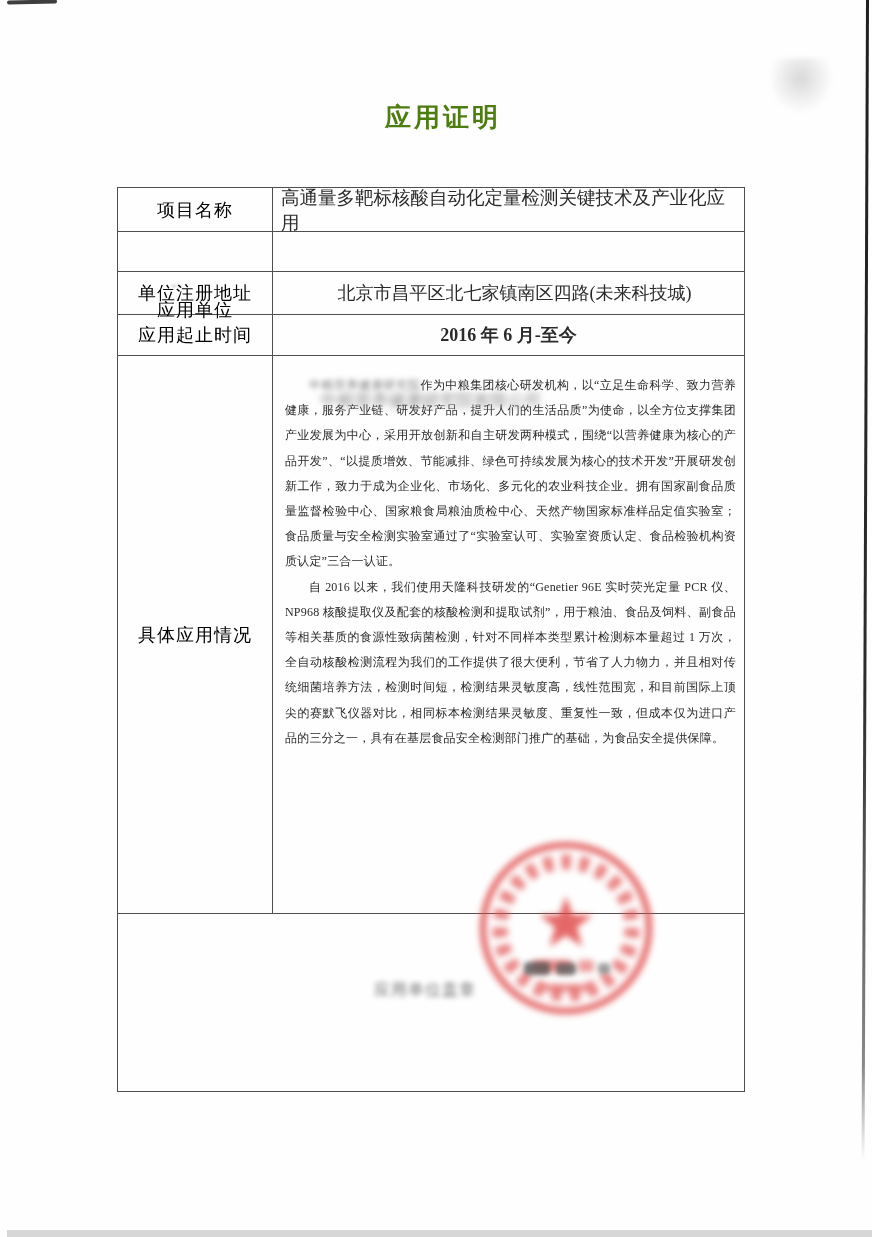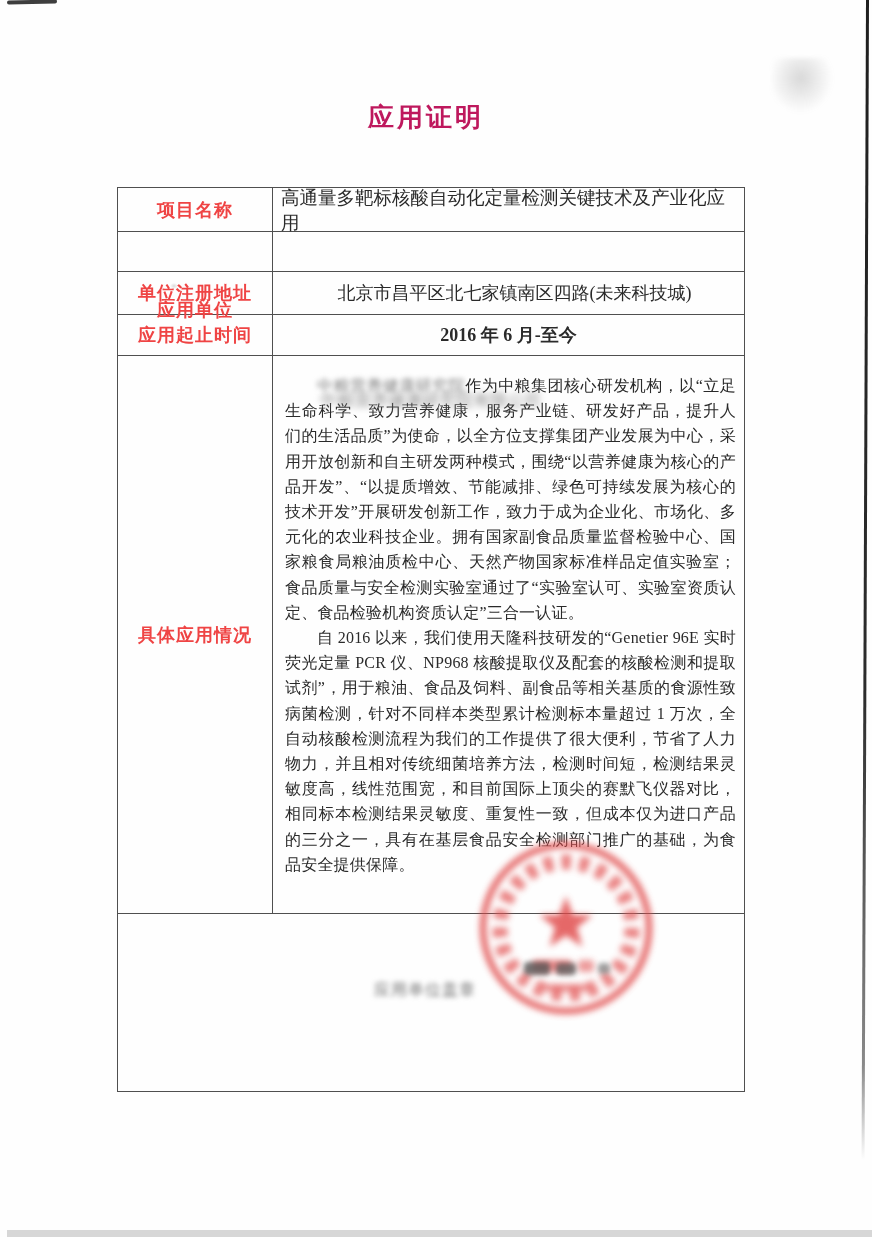--- a/index.html
+++ b/index.html
@@ -10,44 +10,44 @@
     color:#2e2e2e;
   }
   
   .artifact-top-left{position:absolute;left:7px;top:0;width:50px;height:4px;background:#1c1c1c;border-radius:2px;transform:rotate(-1.2deg);opacity:.85;}
   .artifact-right-line{position:absolute;left:866px;top:0;width:3px;height:1160px;background:linear-gradient(180deg,#1f1f1f 0%,#2c2c2c 60%,#8a8a8a 92%,rgba(255,255,255,0) 100%);transform:rotate(0.22deg);transform-origin:top right;}
   .artifact-bottom-strip{position:absolute;left:7px;bottom:0;width:865px;height:7px;background:#d7d7d7;}
   .artifact-smudge{position:absolute;left:772px;top:58px;width:64px;height:58px;background:radial-gradient(ellipse at 45% 35%,rgba(120,120,120,.28),rgba(120,120,120,0) 65%);filter:blur(2px);}
   .artifact-dot{position:absolute;left:170px;top:283px;width:8px;height:6px;background:radial-gradient(rgba(150,150,150,.35),rgba(150,150,150,0) 70%);}
   
   .doc-title{
-    position:absolute;left:112px;top:100px;width:628px;margin:0;
-    text-align:center;font-size:26px;font-weight:600;letter-spacing:3px;color:#be185d;
+    position:absolute;left:129px;top:100px;width:628px;margin:0;
+    text-align:center;font-size:26px;font-weight:600;letter-spacing:3px;color:#4d7c0f;
   }
   
   .cert-table{
     position:absolute;left:117px;top:187px;width:628px;
     border:1px solid #4f4f4f;box-sizing:border-box;background:transparent;
   }
   .trow{display:flex;box-sizing:border-box;border-top:1px solid #4f4f4f;}
   .trow:first-child{border-top:none;}
   .tlabel{
     width:155px;flex:0 0 155px;border-right:1px solid #4f4f4f;box-sizing:border-box;
     display:flex;align-items:center;justify-content:center;
-    font-weight:bold;font-size:18px;letter-spacing:1px;color:#ef4444;
+    font-weight:normal;font-size:18px;letter-spacing:1px;color:#000000;
   }
   .tvalue{
     flex:1;display:flex;align-items:center;justify-content:center;
     font-size:18px;text-align:left;padding:2px 8px;box-sizing:border-box;color:#2a2a2a;
   }
   .h-r0{height:43px;} .h-r1{height:40px;flex-direction:column;} .h-r2{height:43px;gap:12px;} .h-r3{height:41px;}
   .h-detail{height:558px;} .h-seal{height:178px;}
   .detail-value{
     display:block;text-align:justify;padding:17px 8px 0 12px;
-    font-size:16px;line-height:25.2px;letter-spacing:0.2px;
+    font-size:12px;line-height:25.2px;letter-spacing:0.2px;
   }
   .detail-value p{margin:0;text-indent:2em;text-justify:inter-ideograph;}
   
   .redacted{filter:blur(3px);color:#8a8a8a;}
   .redacted-inline{filter:blur(2.6px);color:#7d7d7d;}
   
   .seal-row{position:relative;overflow:visible;}
   .seal-caption{
     position:absolute;left:256px;top:66px;font-size:16px;letter-spacing:1px;
     color:#6f6f6f;filter:blur(2.6px);

